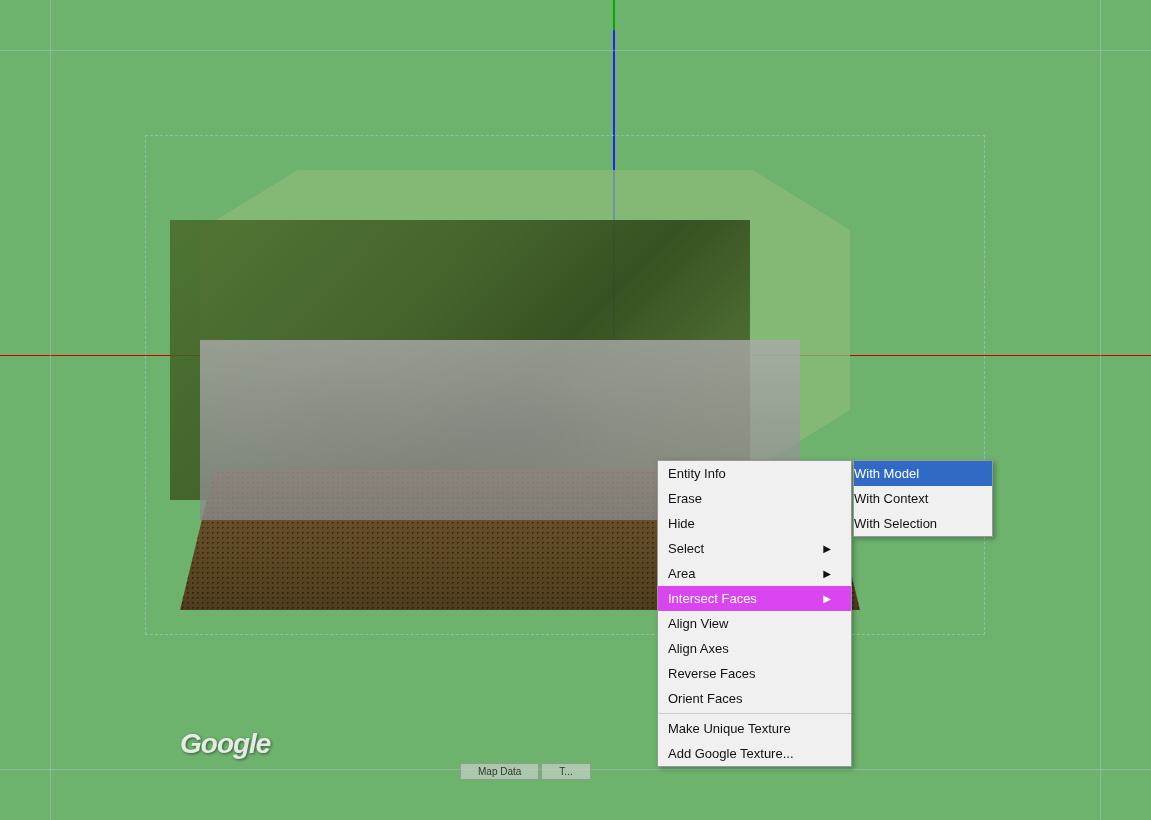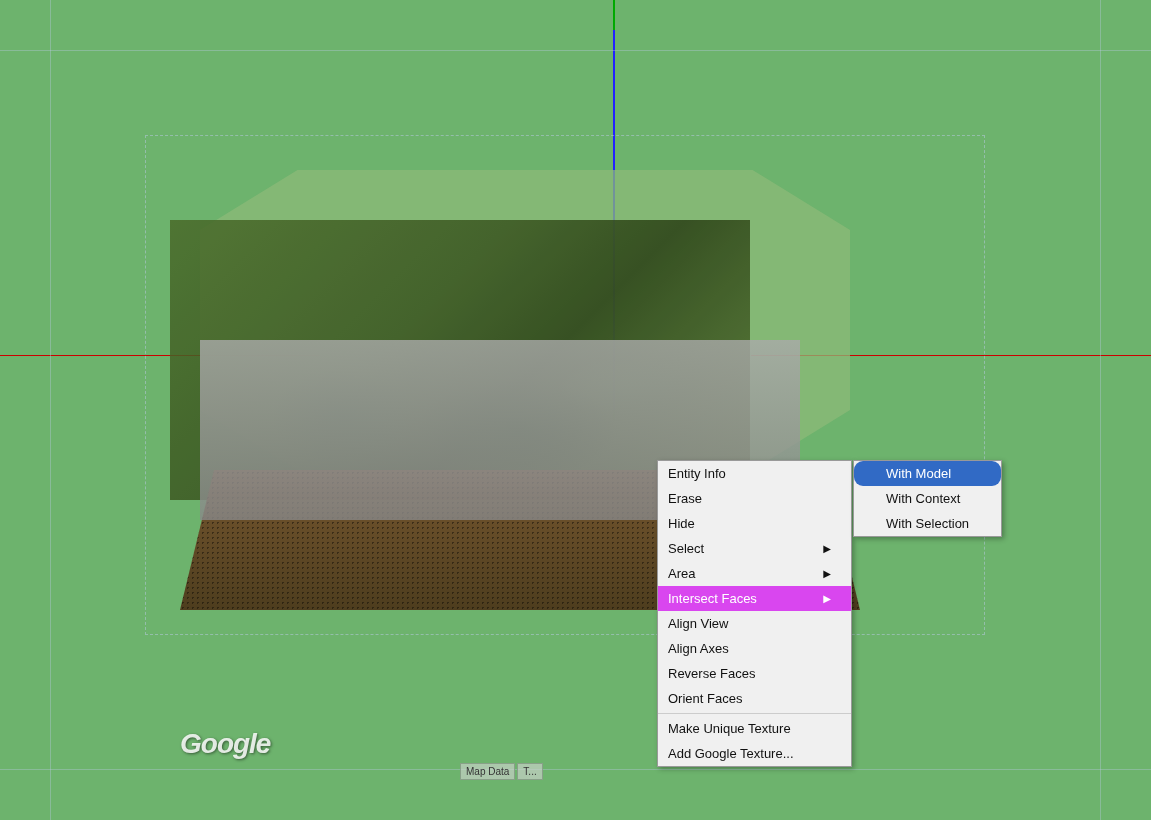--- a/index.html
+++ b/index.html
@@ -149,21 +149,21 @@
       bottom: 40px;
       left: 460px;
       display: flex;
       gap: 2px;
     }
 
     .map-label {
       background: rgba(200,210,200,0.7);
       color: #333;
       font-size: 10px;
-      padding: 2px 5px;
+      padding: 2px 17px;
       border: 1px solid rgba(100,120,100,0.5);
     }
 
     
     #context-menu {
       position: absolute;
       top: 460px;
       left: 657px;
       background: #f0f0f0;
       border: 1px solid #999;
@@ -205,25 +205,24 @@
       top: 460px;
       left: 853px;
       background: #f0f0f0;
       border: 1px solid #999;
       box-shadow: 2px 2px 5px rgba(0,0,0,0.3);
       min-width: 140px;
       z-index: 101;
     }
 
     .submenu-item {
-      padding: 5px 32px;
+      padding: 5px 0;
       cursor: pointer;
       white-space: nowrap;
       color: #111;
-      border-radius: 9px;
     }
 
     .submenu-item.active {
       background: #316ac5;
       color: white;
     }
 
     
     .outer-line-top {
       position: absolute;

